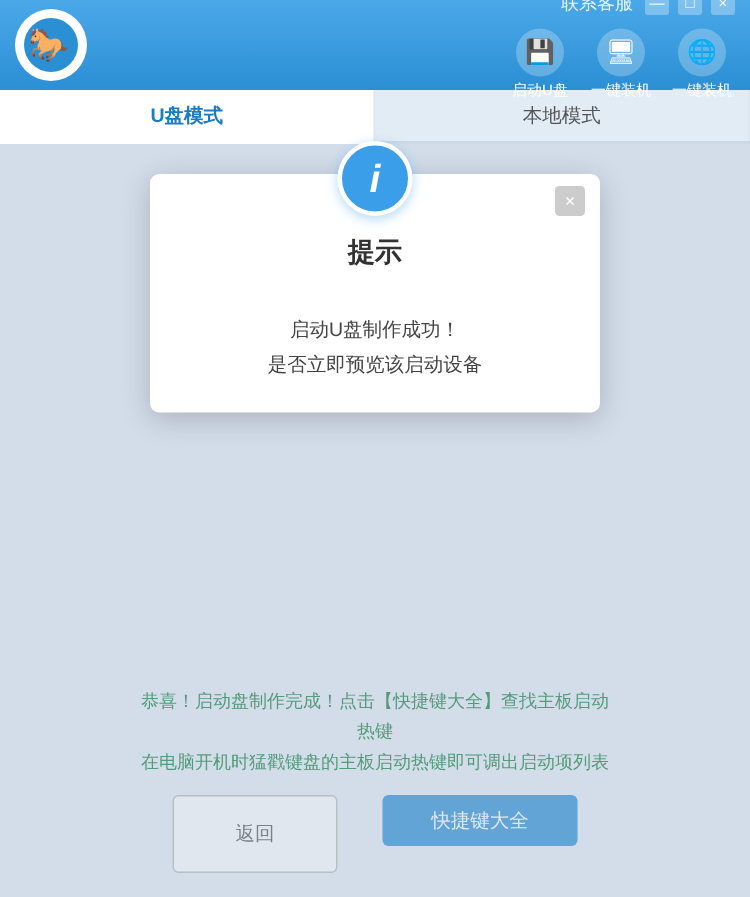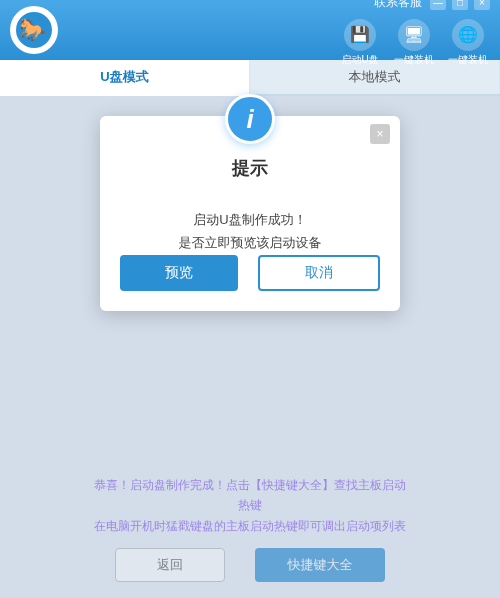--- a/index.html
+++ b/index.html
@@ -253,32 +253,32 @@
     .bottom-area {
       position: absolute;
       bottom: 0;
       left: 0;
       right: 0;
       padding: 10px 20px 16px;
     }
     .bottom-message {
       text-align: center;
       font-size: 12px;
-      color: #8b5cf6;
+      color: #15803d;
       line-height: 1.7;
       margin-bottom: 12px;
     }
     .bottom-buttons {
       display: flex;
       justify-content: center;
       gap: 30px;
     }
     .btn-back {
       width: 110px;
-      height: 34px;
+      height: 52px;
       background: #fff;
       color: #555;
       border: 1px solid #bbb;
       border-radius: 4px;
       font-size: 13px;
       cursor: pointer;
       font-family: inherit;
     }
     .btn-shortcut {
       width: 130px;
@@ -347,24 +347,20 @@
     <div class="dialog">
       <div class="dialog-close">×</div>
       <div class="dialog-icon-area">
         <div class="dialog-icon">i</div>
       </div>
       <div class="dialog-title">提示</div>
       <div class="dialog-message">
         <div>启动U盘制作成功！</div>
         <div>是否立即预览该启动设备</div>
       </div>
-      <div class="dialog-buttons">
-        <button class="btn-preview">预览</button>
-        <button class="btn-cancel">取消</button>
-      </div>
     </div>
   </div>
 
   <div class="bottom-area">
     <div class="bottom-message">
       <div>
         <span>恭喜！启动盘制作完成！点击【快捷键大全】查找主板启动</span>
       </div>
       <div>热键</div>
       <div>在电脑开机时猛戳键盘的主板启动热键即可调出启动项列表</div>

